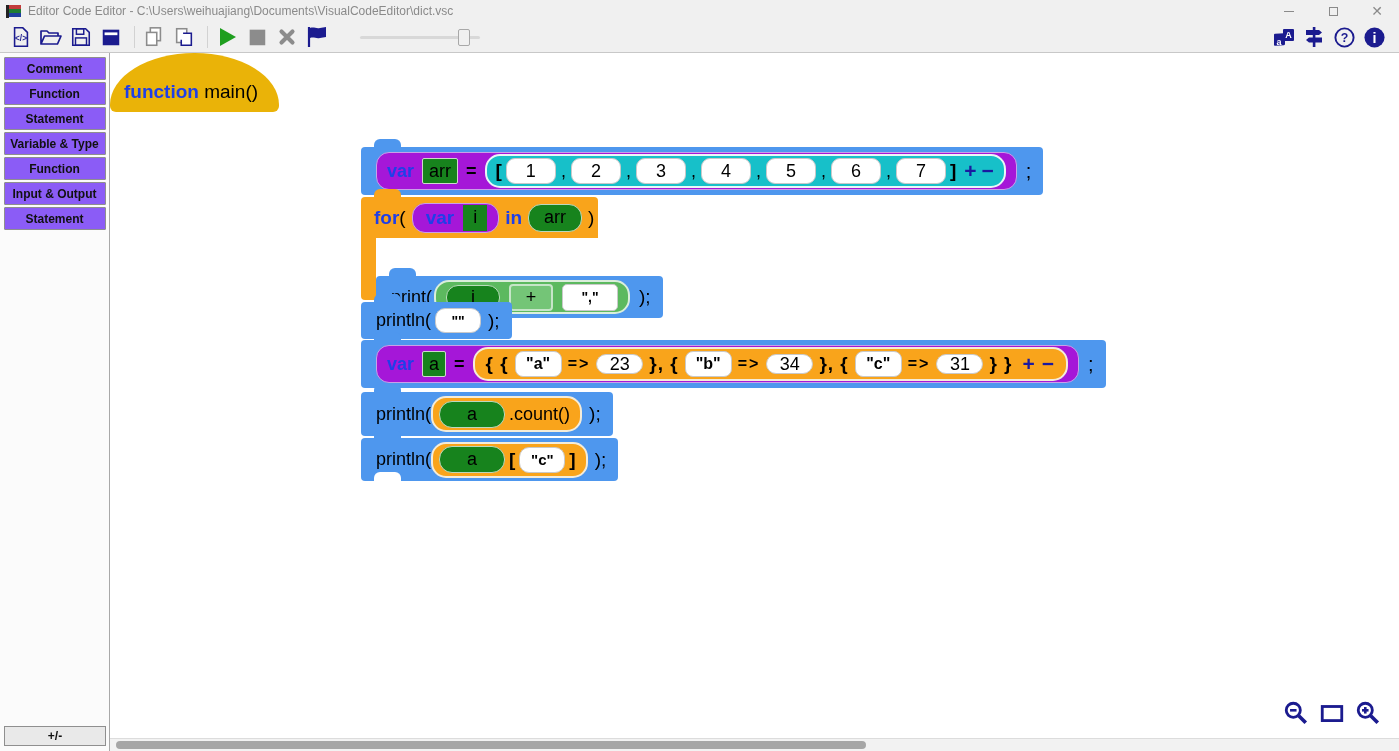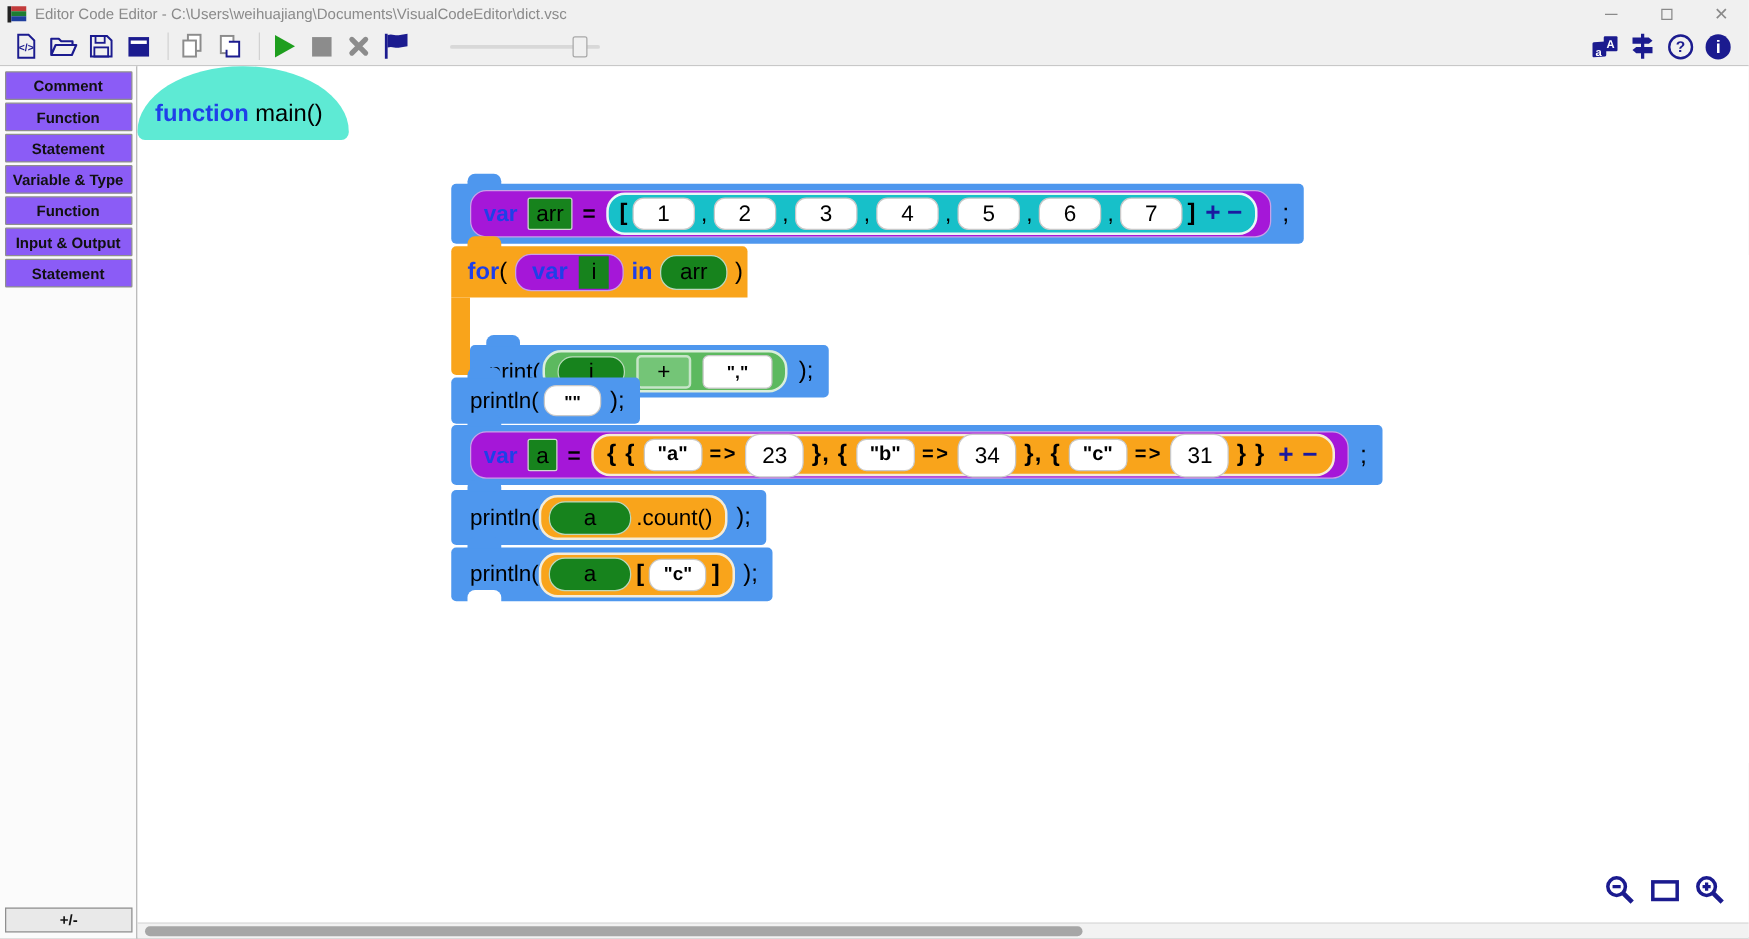--- a/index.html
+++ b/index.html
@@ -41,21 +41,21 @@
 
   
   .block { position:absolute; display:inline-flex; align-items:center; font-size:18px; color:#000; }
   .bump { position:absolute; top:-8px; left:13px; width:27px; height:9px; border-radius:6px 6px 0 0; }
   .bump.b-blue { background:#4e97ee; } .bump.b-orange { background:#f9a41b; }
   .notch-bottom { position:absolute; bottom:-1px; left:13px; width:27px; height:10px; background:#ffffff; border-radius:6px 6px 0 0; }
 
   .kw { font-weight:700; color:#1f3fe8; }
   .navy-op { font-weight:900; color:#1a1aa0; font-size:21px; letter-spacing:1px; margin-left:4px; }
 
-  .hat { left:251px; top:35px; width:169px; height:59px; background:#5eead4; border-radius:84px 84px 6px 6px / 52px 52px 6px 6px;
+  .hat { left:251px; top:35px; width:169px; height:59px; background:#eab308; border-radius:84px 84px 6px 6px / 52px 52px 6px 6px;
          display:flex; align-items:flex-end; padding:0 0 9px 14px; font-size:19px; }
 
   .stmt-blue { background:#4e97ee; border-radius:4px; padding:0 12px 0 15px; }
   .var-pill { display:inline-flex; align-items:center; background:#a517d8; border:1px solid #c9a0e8; border-radius:13px; height:38px; padding:0 10px; gap:8px; }
   .name-box { display:flex; align-items:center; justify-content:center; background:#17831d; border:1px solid #cfd8cf; height:26px; min-width:24px; padding:0 6px; font-size:18px; color:#000; border-radius:2px; }
   .eq { font-weight:700; }
 
   .teal-list { display:inline-flex; align-items:center; background:#17c0c9; border:2px solid #e9f7f7; border-radius:15px; height:34px; padding:0 9px; gap:4px; }
   .wbox { display:flex; align-items:center; justify-content:center; background:#ffffff; border:1px solid #c9c9c9; color:#000; }
   .wbox.num { width:50px; height:26px; border-radius:9px; font-size:18px; }
@@ -72,21 +72,21 @@
 
   .ltgreen-expr { display:inline-flex; align-items:center; background:#5cb95f; border:2px solid #daeedb; border-radius:15px; height:34px; padding:0 10px; gap:9px; margin:0 2px; }
   .i-stadium { display:flex; align-items:center; justify-content:center; background:#17831d; border:1px solid #b9dcba; border-radius:12px; width:54px; height:25px; color:#000; font-size:18px; }
   .plus-box { display:flex; align-items:center; justify-content:center; background:#74c577; border:2px solid #c6e5c8; border-radius:4px; width:44px; height:27px; font-size:18px; color:#000; }
   .wbox.strsm { width:56px; height:27px; border-radius:5px; font-size:14px; font-weight:700; }
 
   .wbox.empty-str { width:46px; height:25px; border-radius:10px; font-size:14px; font-weight:700; }
 
   .orange-expr { display:inline-flex; align-items:center; background:#f9a41b; border:2px solid #f4ecd9; border-radius:15px; height:34px; padding:0 11px; gap:6px; }
   .wbox.key { width:47px; height:26px; border-radius:8px; font-size:16px; font-weight:600; }
-  .wbox.val { width:47px; height:35px; border-radius:12px; font-size:18px; }
+  .wbox.val { width:47px; height:20px; border-radius:12px; font-size:18px; }
   .arrow { font-size:16px; font-weight:700; letter-spacing:2px; }
   .brace { font-size:19px; font-weight:600; letter-spacing:1px; }
 
   .orange-call { display:inline-flex; align-items:center; background:#f9a41b; border:2px solid #f4ecd9; border-radius:15px; height:36px; padding:0 10px 0 6px; gap:4px; }
   .a-stadium { display:flex; align-items:center; justify-content:center; background:#17831d; border:1px solid #bcd8bd; border-radius:13px; width:66px; height:27px; color:#000; font-size:18px; }
   .wbox.keyidx { width:46px; height:26px; border-radius:10px; font-size:15px; font-weight:700; }
 
   .semi { margin-left:9px; font-size:20px; }
   .endpar { margin-left:7px; font-size:19px; }
 

